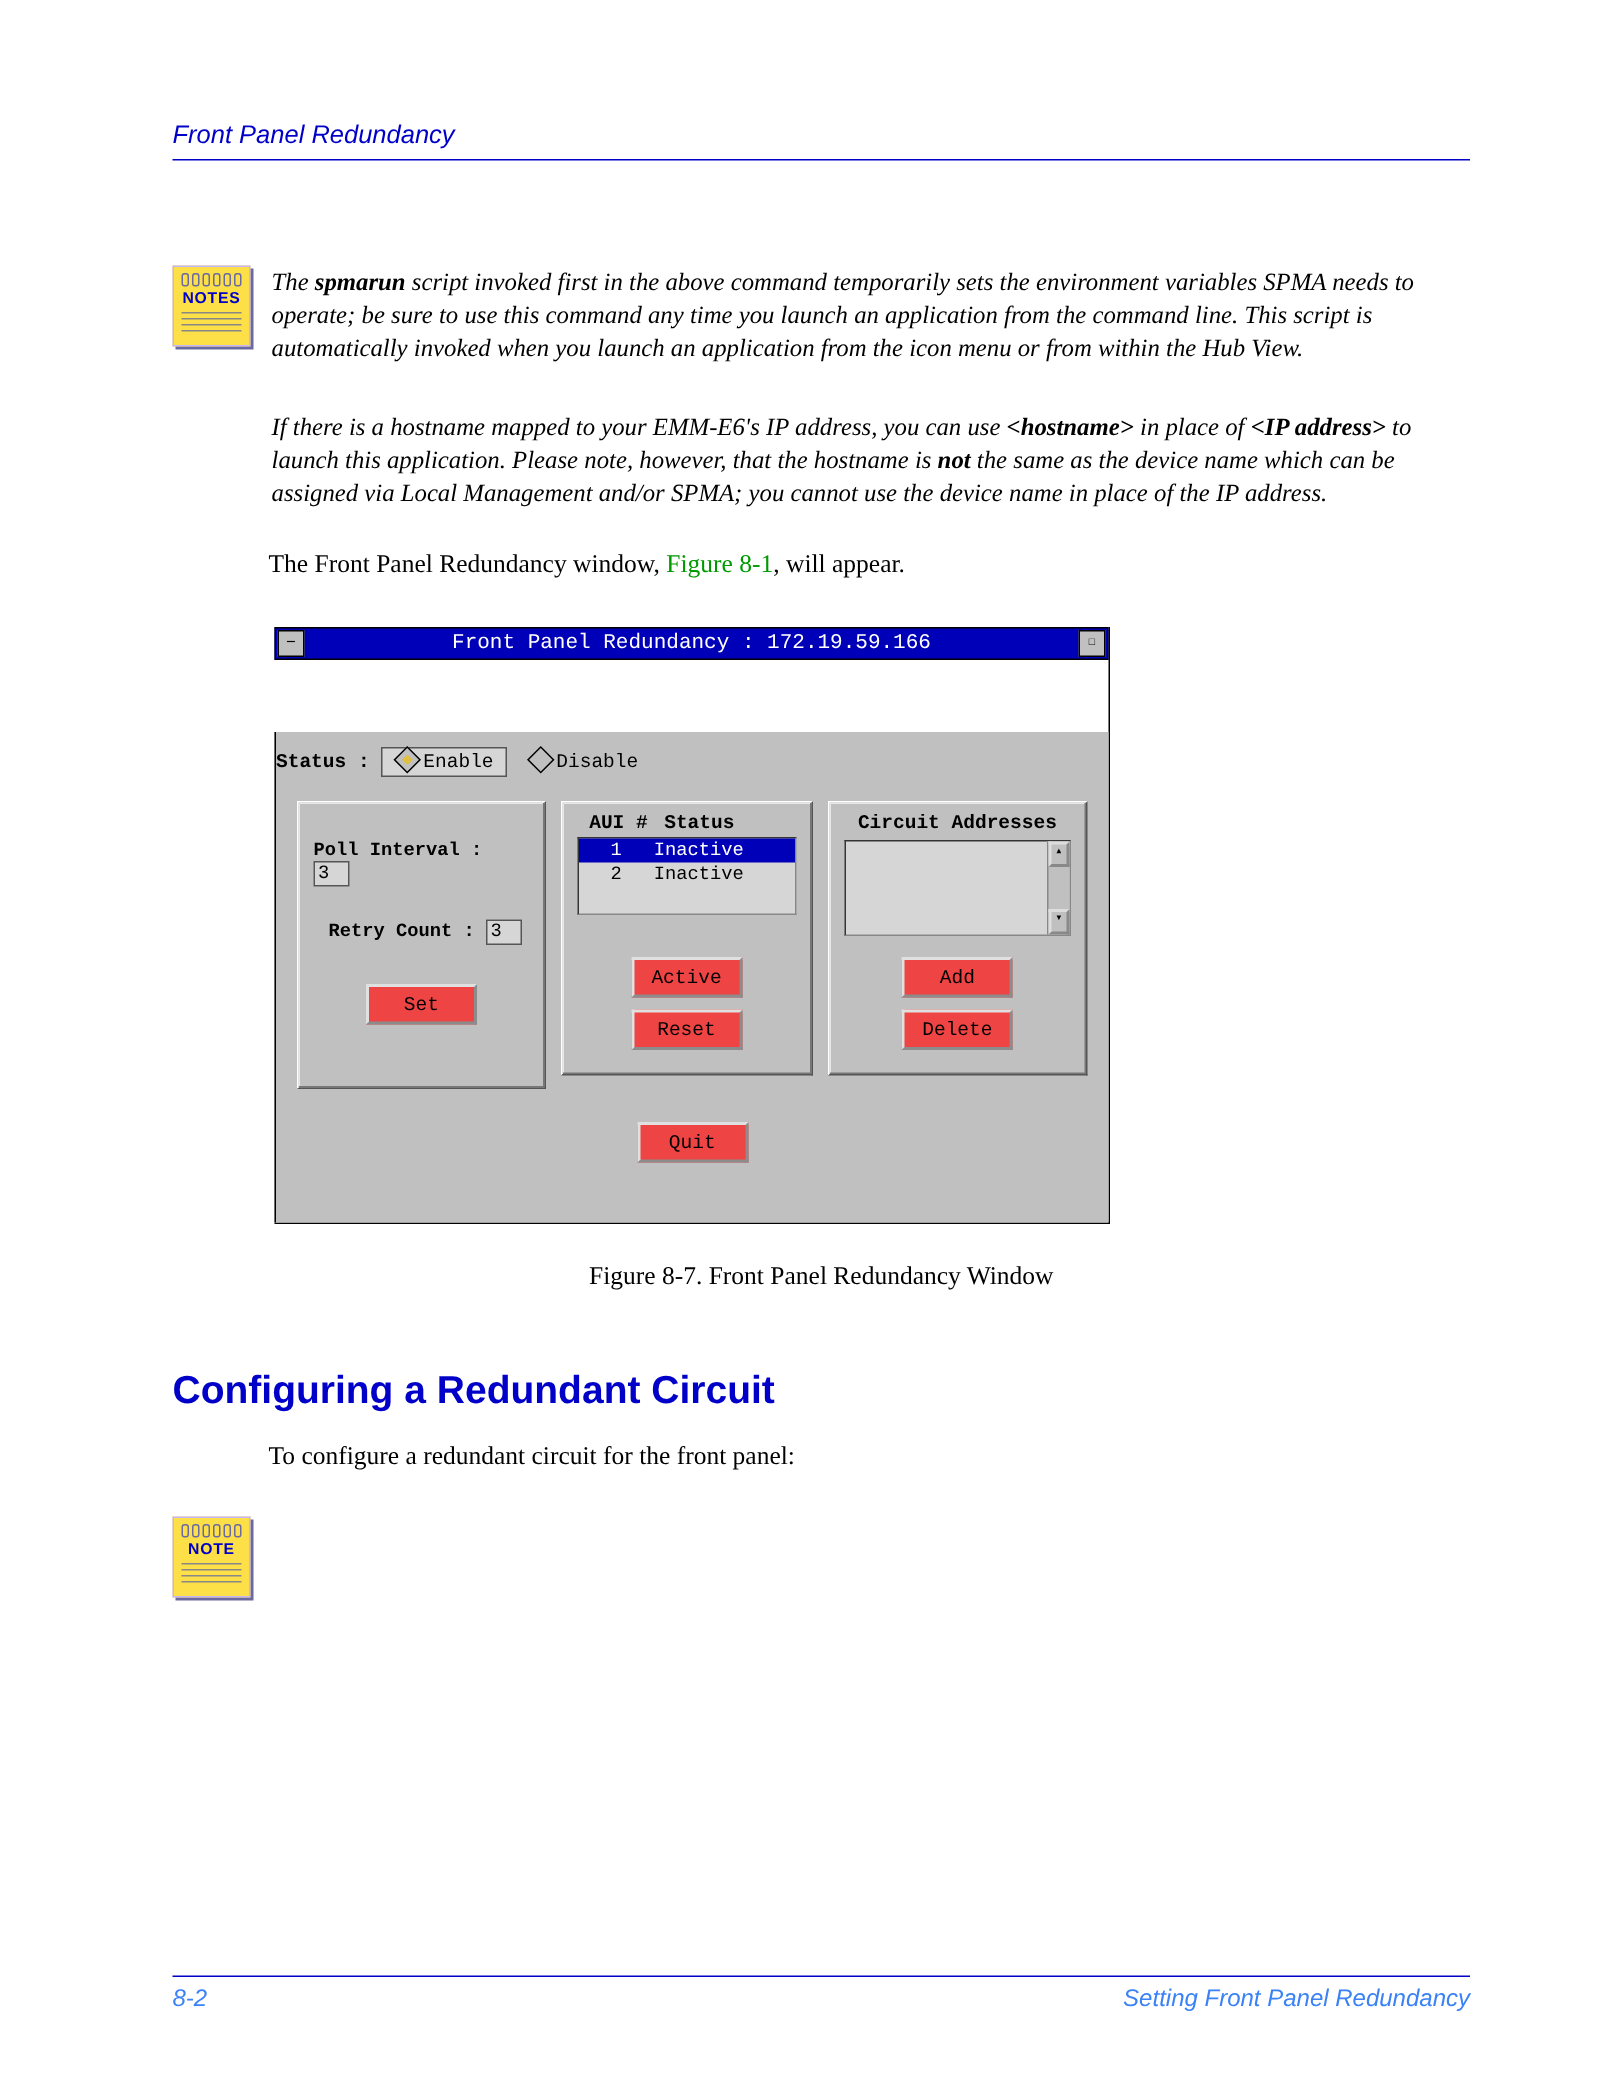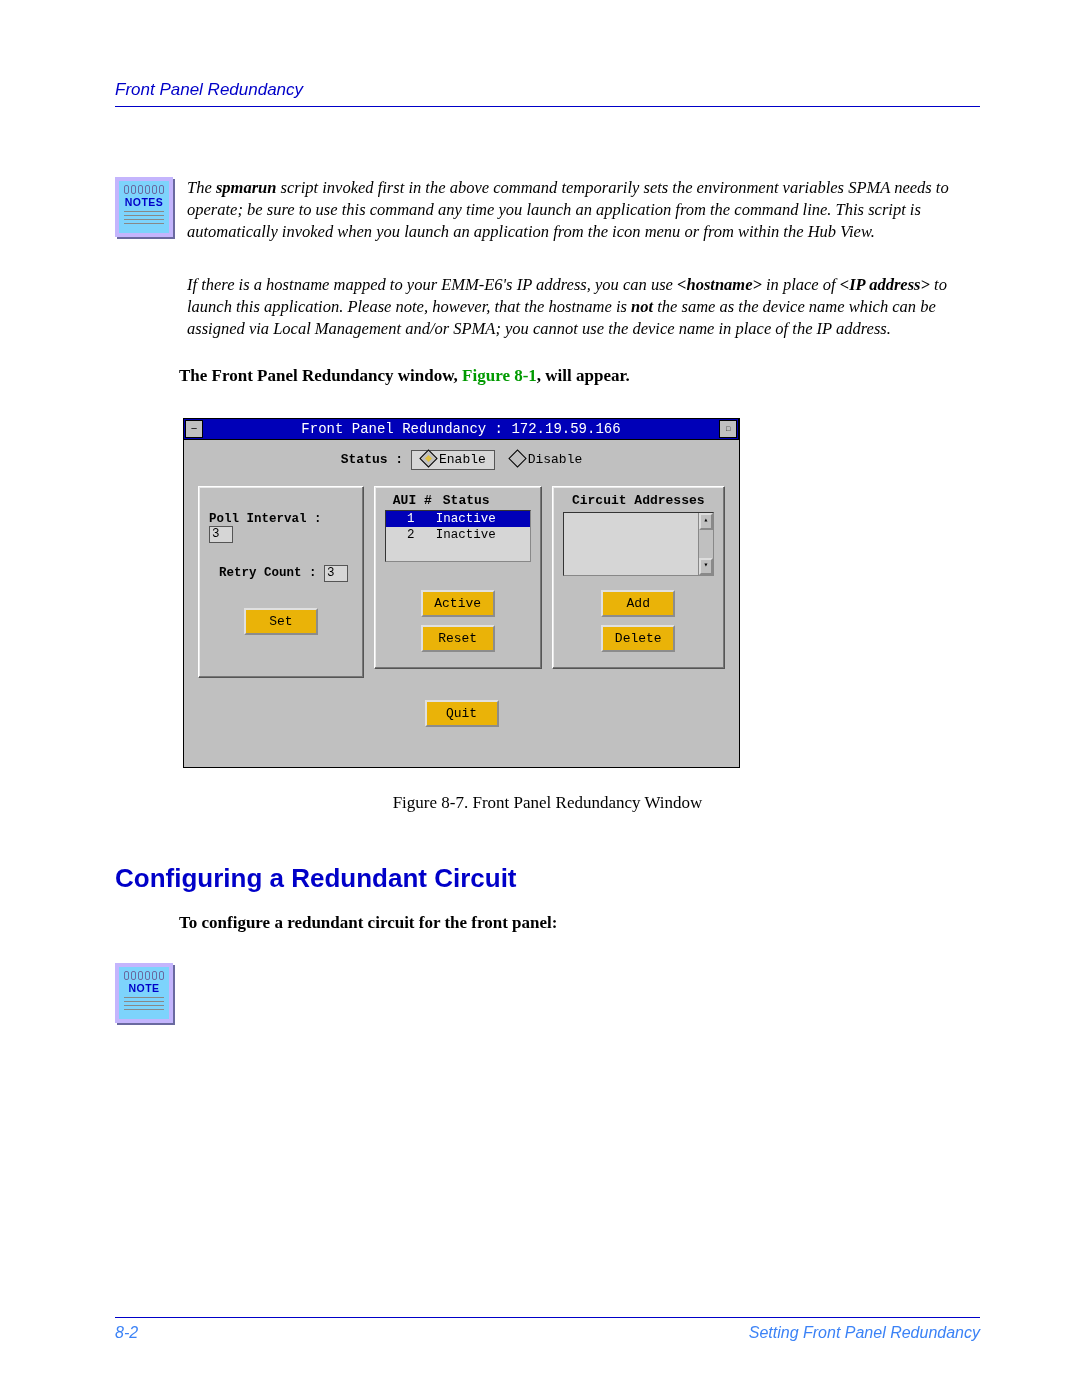--- a/index.html
+++ b/index.html
@@ -28,23 +28,23 @@
   .note-block {
     display: flex;
     align-items: flex-start;
     gap: 14px;
     margin-bottom: 20px;
   }
   .note-icon {
     flex: 0 0 50px;
   }
   .note-icon .outer {
-    border: 4px solid #c4b5fd;
+    border: 1px solid #c4b5fd;
     box-shadow: 2px 2px 0 #6a6aa0;
-    background: #7dd3fc;
+    background: #fde047;
     padding: 4px 4px 6px 4px;
     width: 42px;
   }
   .spiral {
     display:flex;
     justify-content:space-between;
     margin-bottom:2px;
     padding:0 1px;
   }
   .spiral span { width:3px; height:7px; border:1px solid #6a6aa0; border-radius:2px; display:inline-block;}
@@ -63,21 +63,20 @@
     font-size: 16.5px;
     line-height: 1.32;
   }
   .bold-inline { font-style: italic; font-weight: bold; }
   .plain-para {
     margin-left: 64px;
     font-size: 17px;
     line-height: 1.35;
     margin-top: 25px;
     margin-bottom: 30px;
-    font-weight: bold;
   }
   .fig-link { color: #009a00; }
   .figure-caption {
     text-align:center;
     font-size:17px;
     margin-top:25px;
     margin-bottom:50px;
   }
   .section-head {
     color:#0000c8;
@@ -129,22 +128,23 @@
   }
   .tb-title { flex:1; text-align:center; }
   .win-body {
     background:#c0c0c0;
     border-left:1px solid #000;
     padding-bottom:40px;
     font-family: "Courier New", monospace;
     font-size:13px;
   }
   .status-row {
-    text-align:center;
+    text-align:left;
     padding:10px 0 16px 0;
+    margin-top:48px;
   }
   .status-row b { font-weight:bold; }
   .radio {
     display:inline-block; width:11px; height:11px;
     border:1px solid #000; transform:rotate(45deg);
     vertical-align:middle; margin:0 4px 2px 8px;
     background:#c0c0c0;
   }
   .radio.sel::after{
     content:""; display:block; width:5px; height:5px;
@@ -174,21 +174,21 @@
   .panel.right{ width:158px; height:160px; padding-top:6px;}
   .field { margin:10px 0 22px 0; font-weight:bold; font-size:12.5px;}
   .inp {
     display:inline-block; background:#d6d6d6; border:1px solid #555;
     width:18px; height:15px; text-align:left; padding:0 2px;
     font-weight:normal;
   }
   .wbtn {
     display:block;
     width:70px; margin:8px auto 0 auto;
-    background:#eab308;
+    background:#ef4444;
     text-align:center; padding:4px 0;
     border:2px outset #e0e0e0;
     font-size:13px;
   }
   .aui-head { font-weight:bold; display:flex; }
   .aui-head span:first-child{ width:50px; padding-left:8px;}
   .aui-box {
     background:#d6d6d6; border:1px inset #888;
     height:50px; margin-top:2px;
     font-size:12.5px;

